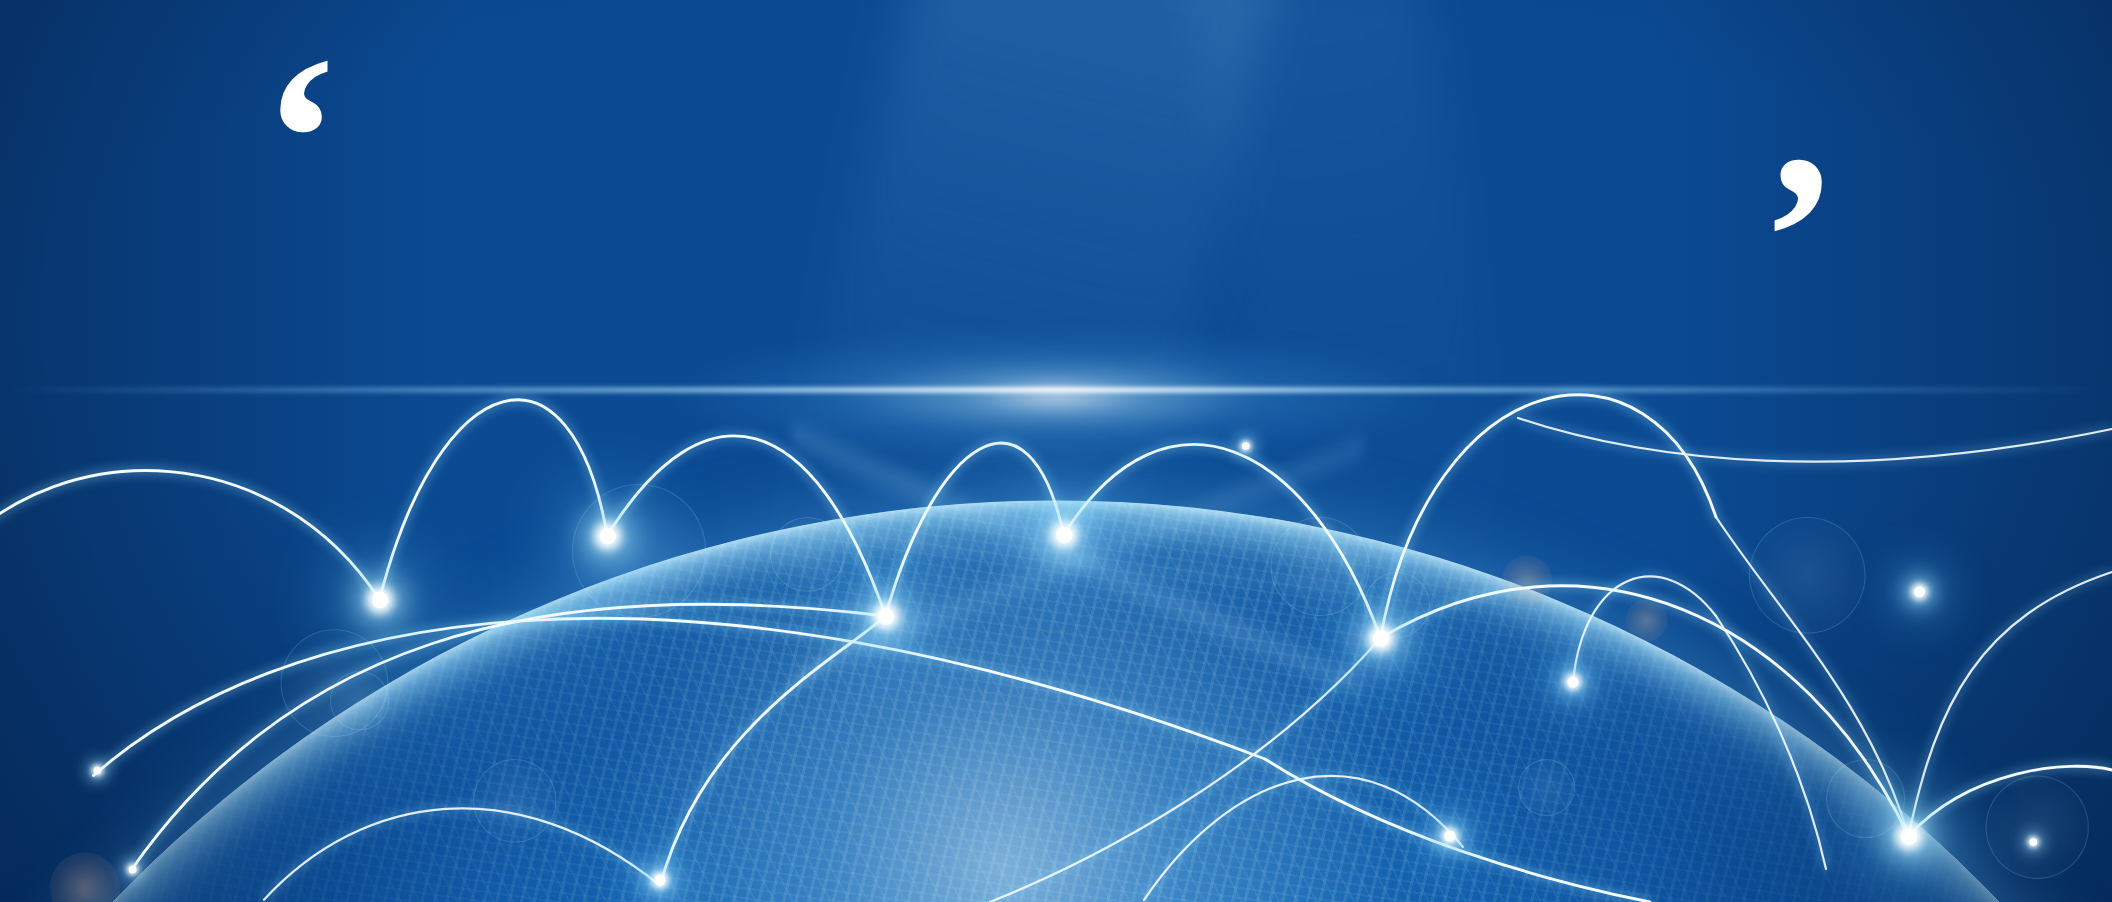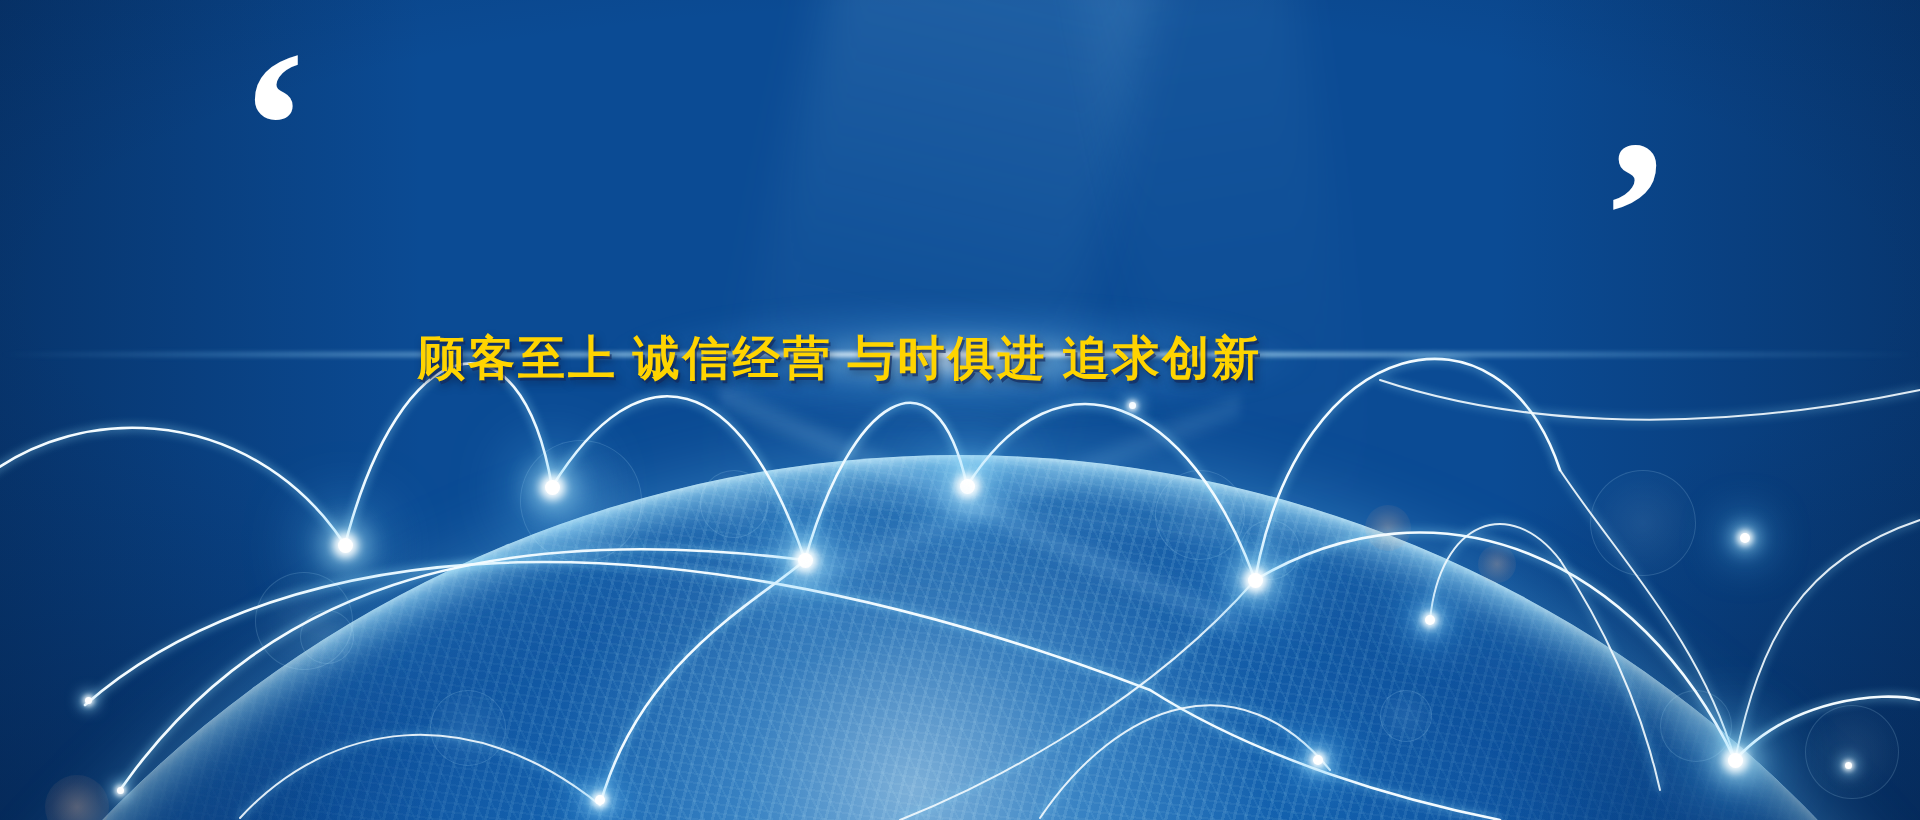--- a/index.html
+++ b/index.html
@@ -377,16 +377,15 @@
   <div class="node" style="left:600px;  top:800px;"></div>
   <div class="node sm" style="left:88px;   top:700px;"></div>
 
   <div class="streak-glow"></div>
   <div class="streak-rays"></div>
   <div class="streak"></div>
 
   <div class="copy">
     <span class="quote-open">‘</span>
     <span class="quote-close">’</span>
-    <p class="subhead">顾客至上  诚信经营  与时俱进  追求创新</p>
   </div>
 
 </div>
 
 </body></html>

